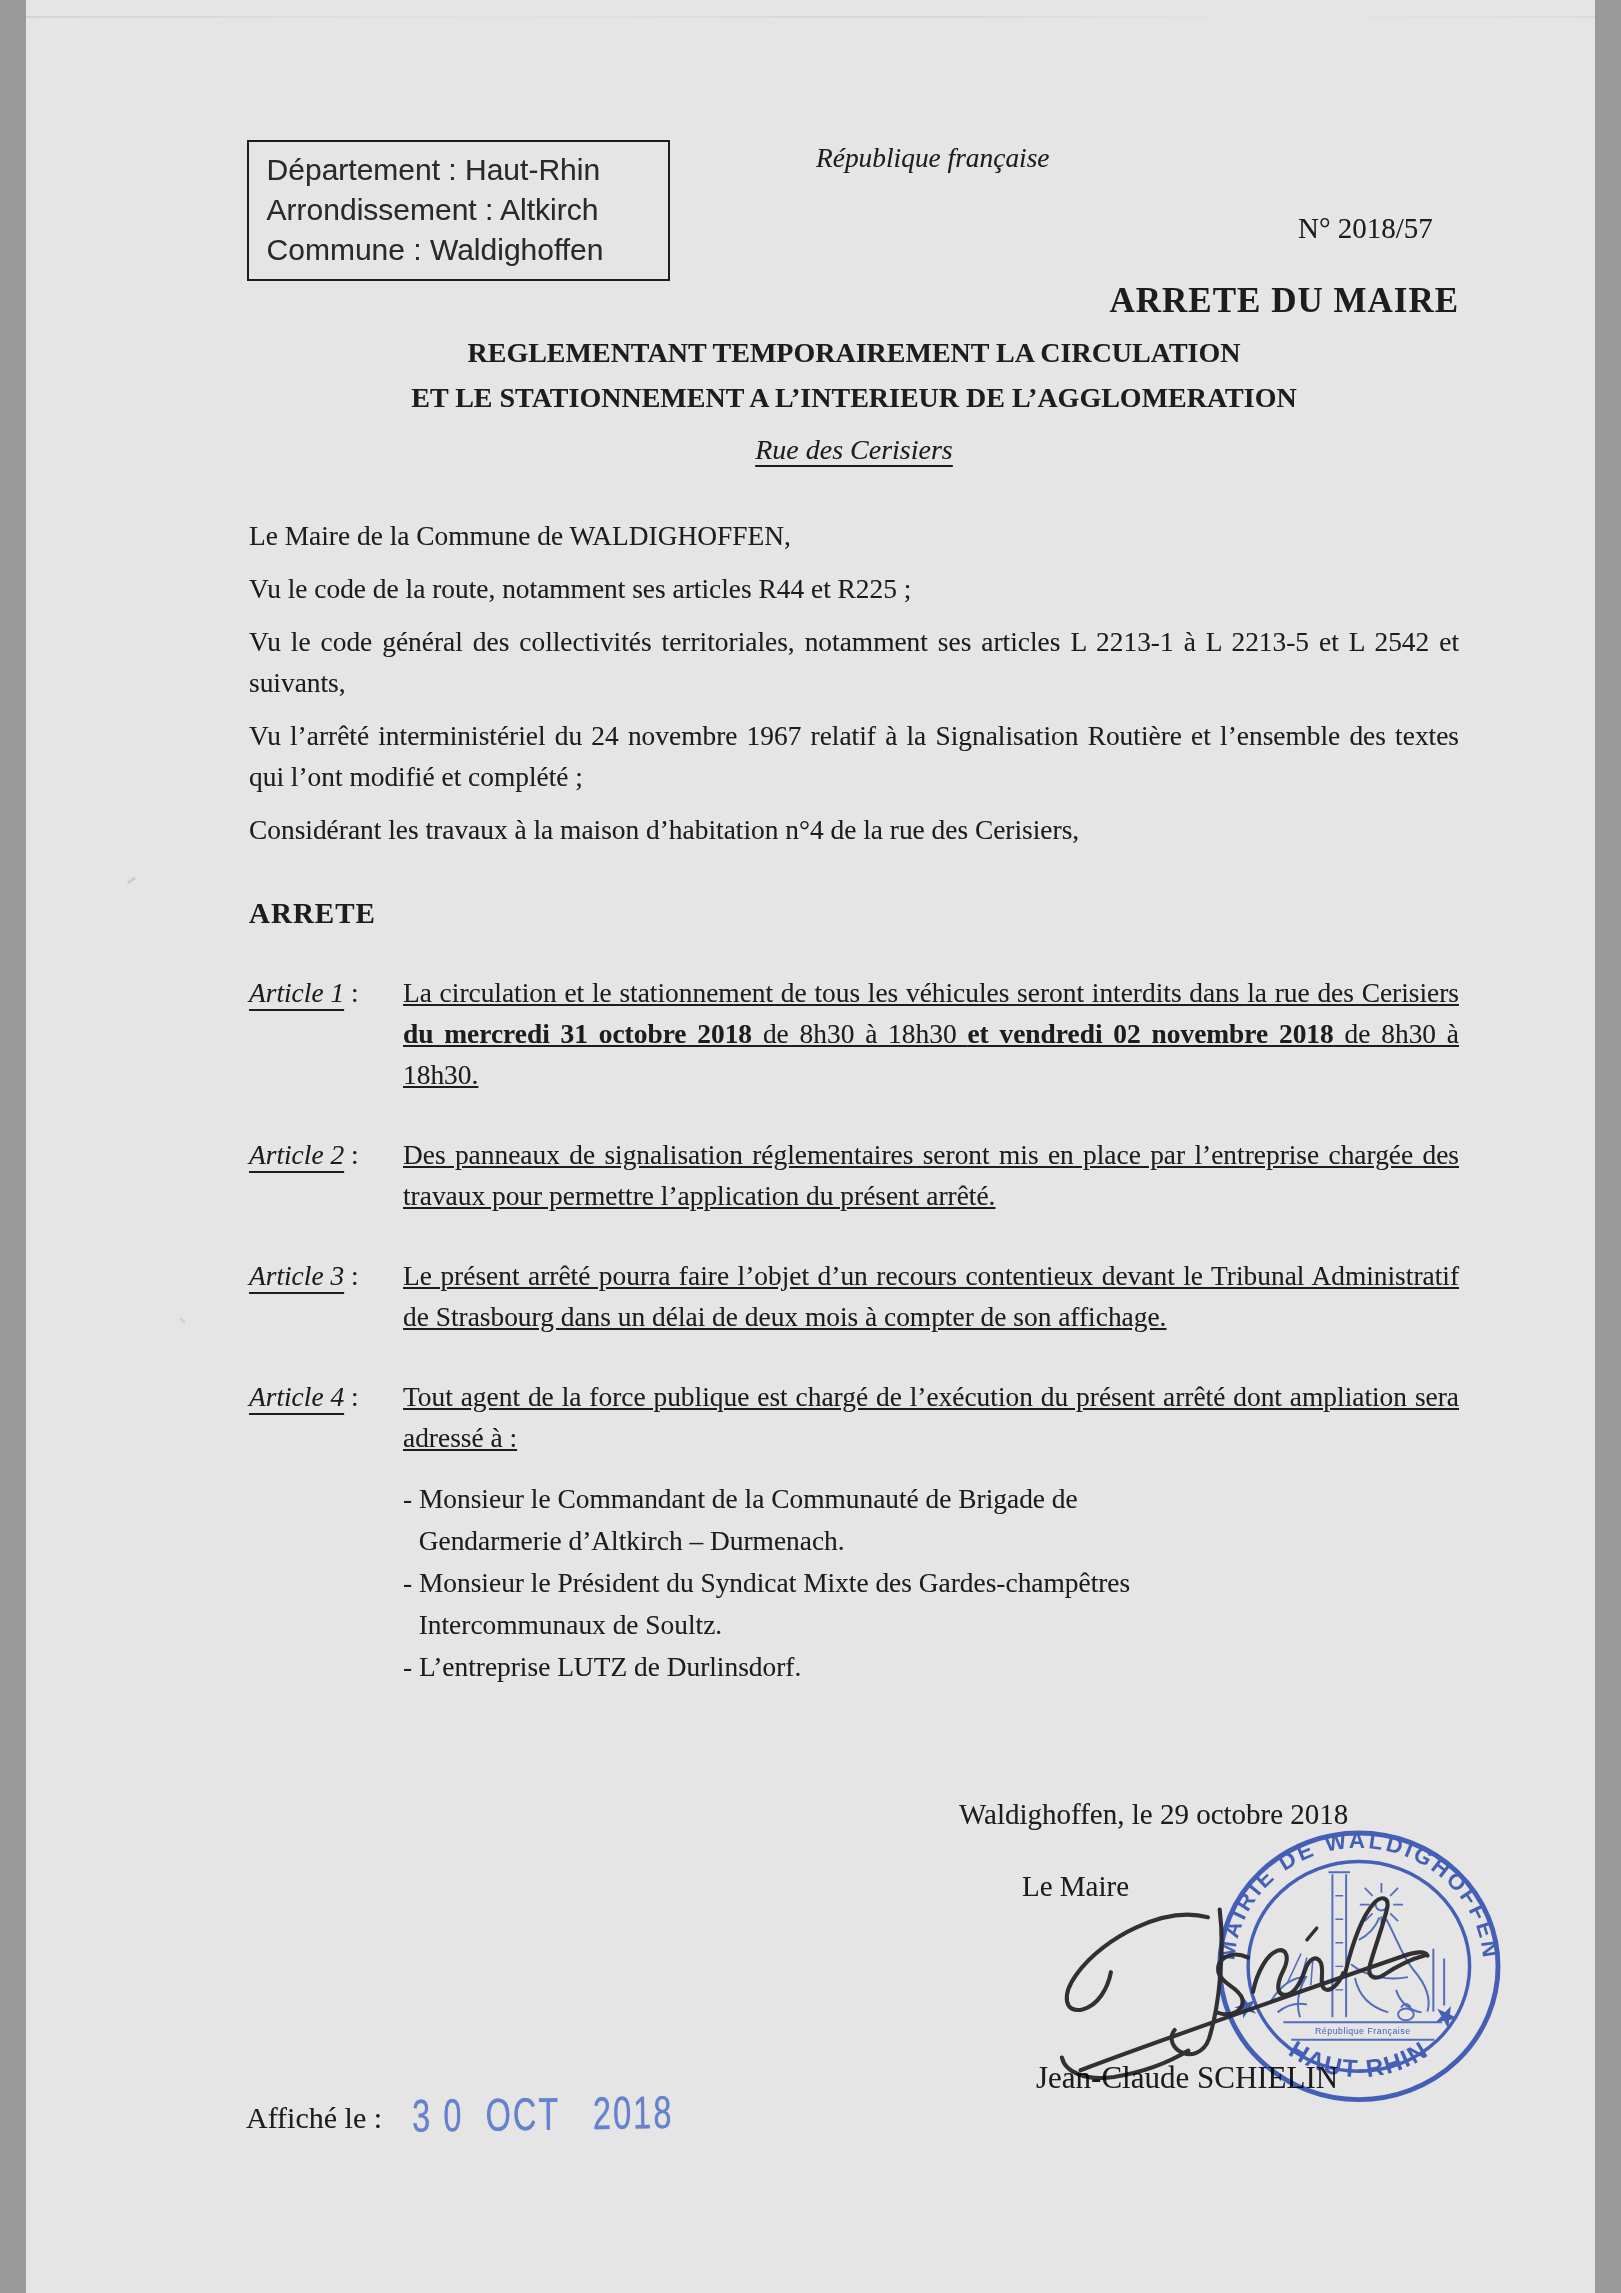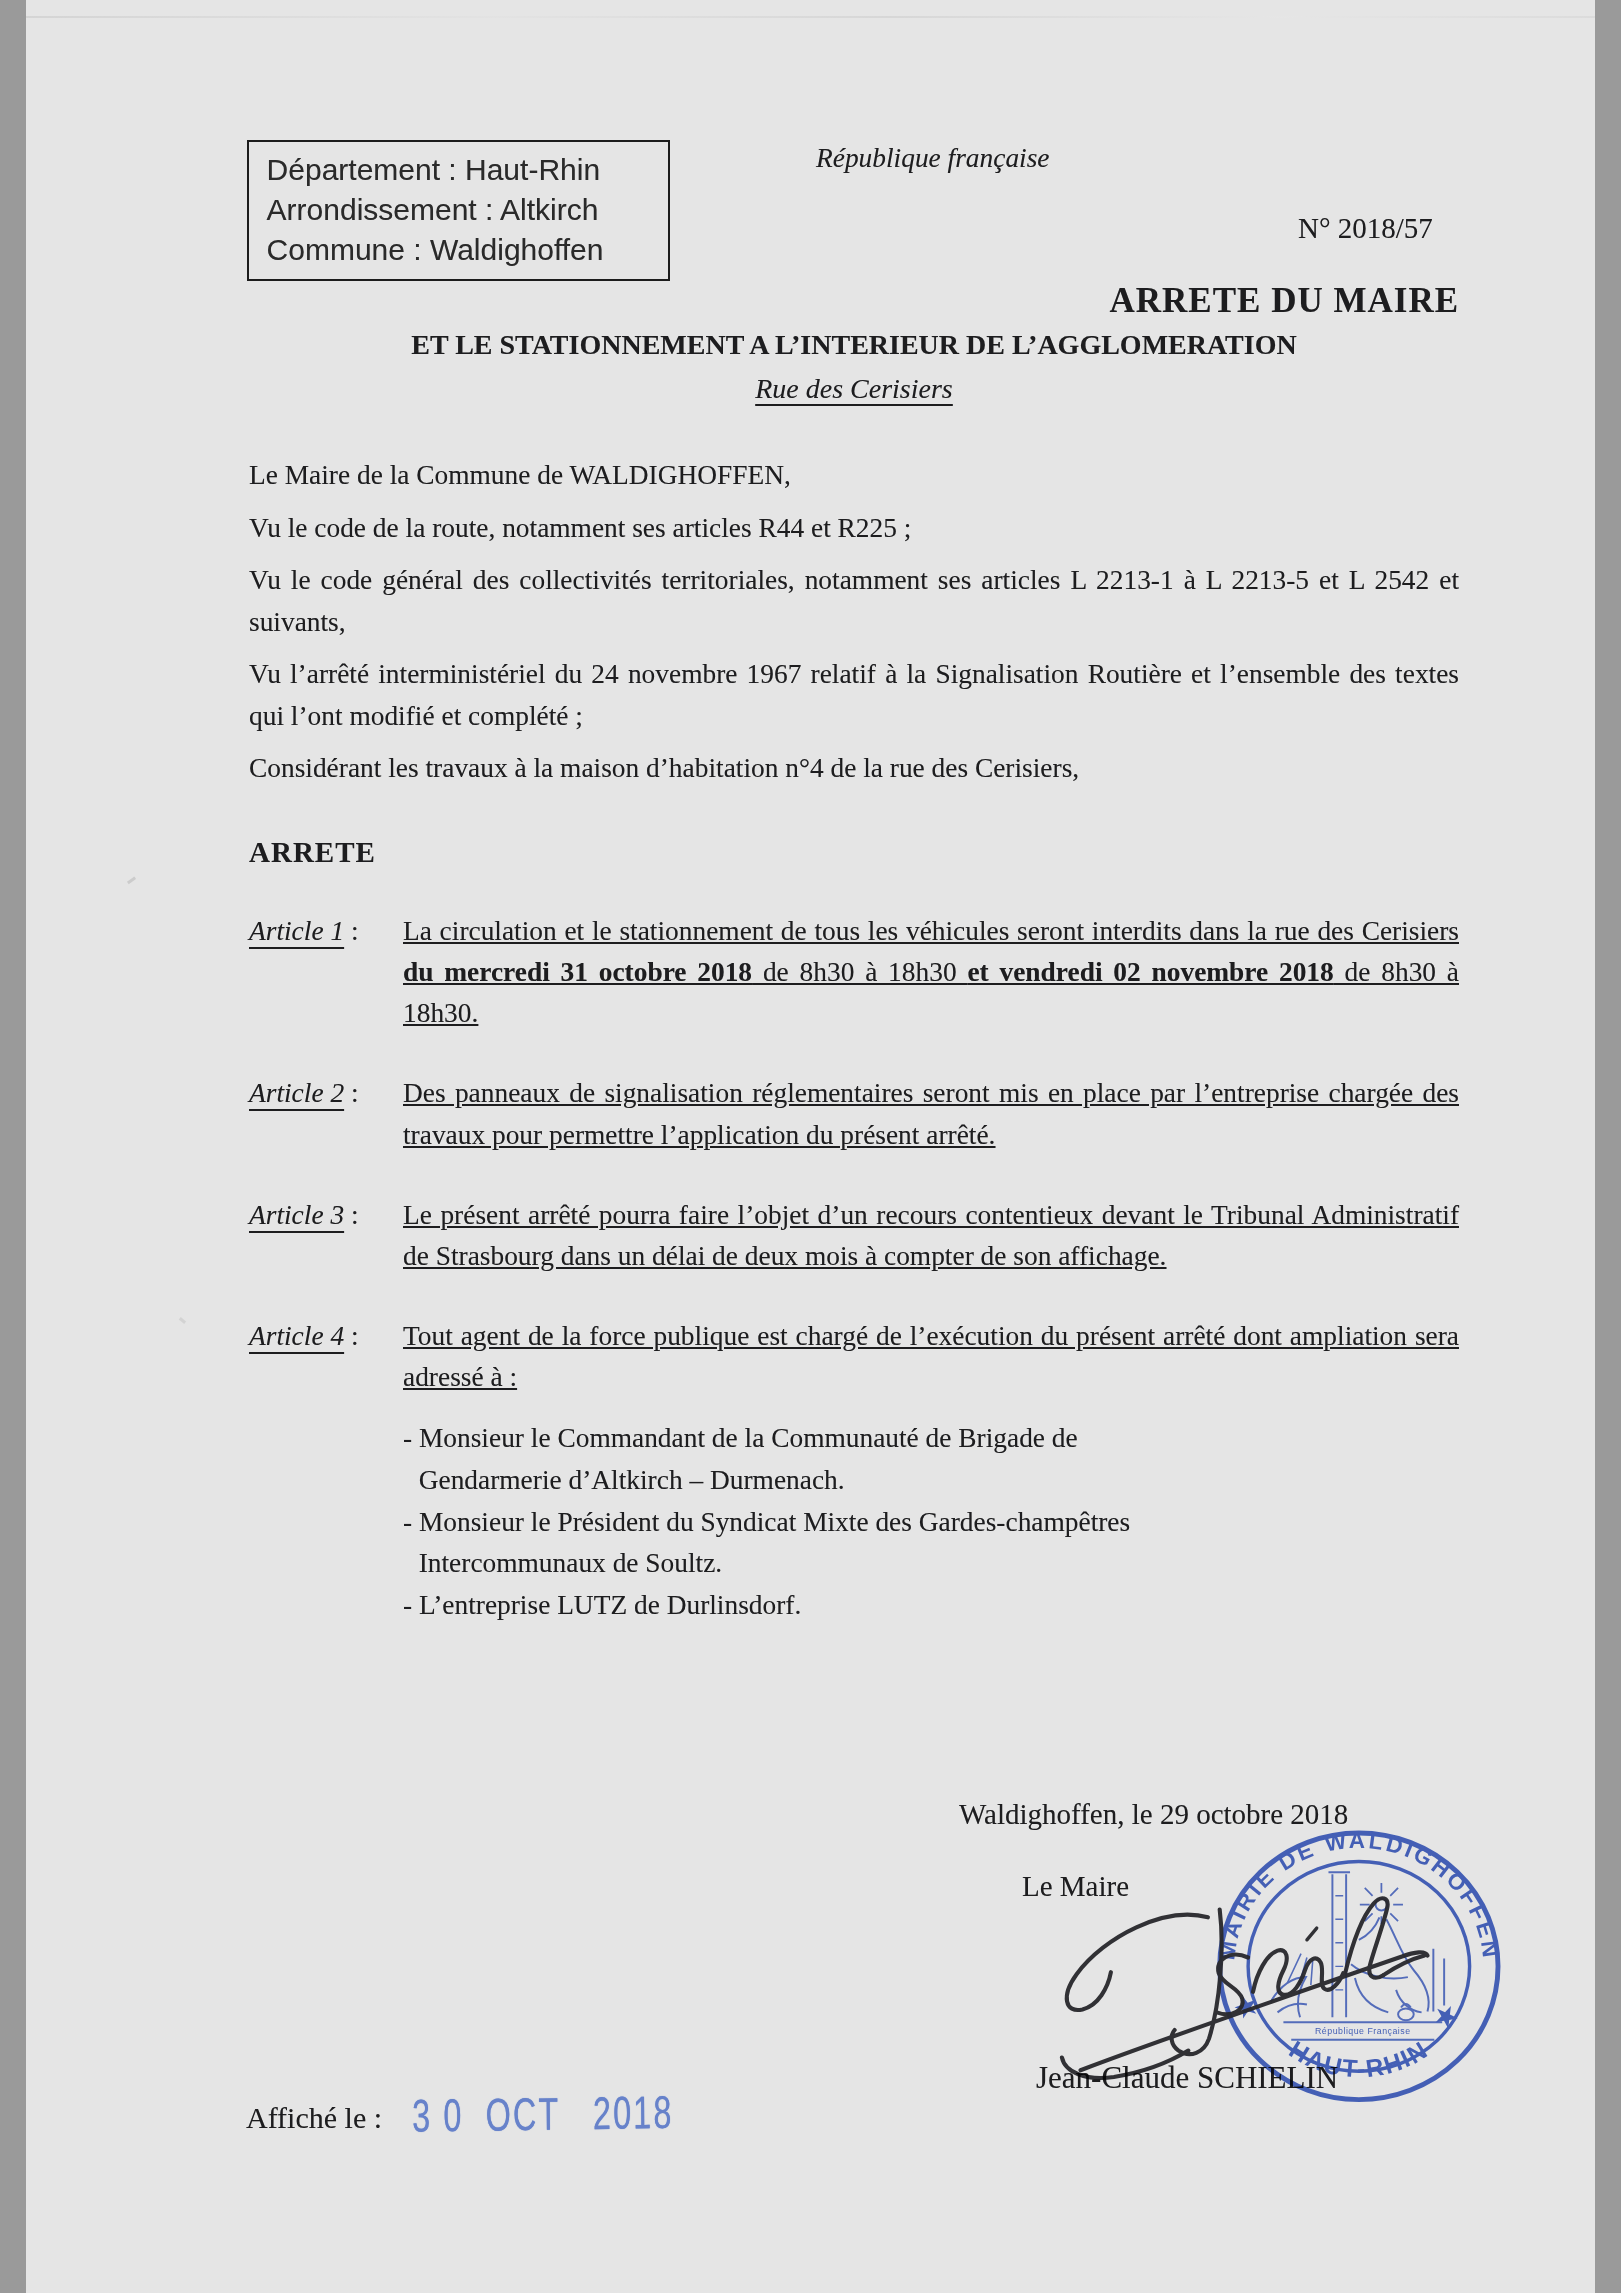--- a/index.html
+++ b/index.html
@@ -31,21 +31,21 @@
     font-size:30px; line-height:1.33; color:#2a2a2a;
   }
   .republique { position:absolute; left:790px; top:143px; font-style:italic; font-size:27.4px; }
   .doc-number { position:absolute; left:1272px; top:212px; font-size:29px; }
 
   
   .doc-body { position:absolute; left:223px; top:280px; width:1210px; font-size:27.4px; line-height:1.5; }
   .title1 { text-align:right; font-weight:bold; font-size:35px; letter-spacing:1px; line-height:1.2; }
   .title2 { text-align:center; font-weight:bold; font-size:28px; line-height:1.63; }
   .title2.first { margin-top:7.8px; }
-  .street { text-align:center; font-style:italic; font-size:28px; margin-top:0; }
+  .street { text-align:center; font-style:italic; font-size:28px; margin-top:8px; }
   .street span { text-decoration:underline; text-decoration-thickness:2px; text-underline-offset:5.9px; }
 
   .pre { margin:11.8px 0 0; text-align:justify; }
   .pre.first { margin-top:45px; }
 
   .arrete-heading { font-weight:bold; font-size:29px; letter-spacing:1px; margin-top:41px; }
 
   .article { position:relative; margin-top:39px; padding-left:154px; text-align:justify;text-decoration:underline; }
   .article.a1 { margin-top:37px; }
   .article-label { position:absolute; left:0; top:0; white-space:pre; }
@@ -95,20 +95,21 @@
     <div>Département : Haut-Rhin</div>
     <div>Arrondissement : Altkirch</div>
     <div>Commune : Waldighoffen</div>
   </div>
 
   <div class="republique txt">République française</div>
   <div class="doc-number txt">N° 2018/57</div>
 
   <div class="doc-body txt">
     <div class="title1">ARRETE DU MAIRE</div>
+    <div class="title2 first">REGLEMENTANT TEMPORAIREMENT LA CIRCULATION</div>
     <div class="title2">ET LE STATIONNEMENT A L’INTERIEUR DE L’AGGLOMERATION</div>
     <div class="street"><span>Rue des Cerisiers</span></div>
 
     <p class="pre first">Le Maire de la Commune de WALDIGHOFFEN,</p>
     <p class="pre">Vu le code de la route, notamment ses articles R44 et R225 ;</p>
     <p class="pre">Vu le code général des collectivités territoriales, notamment ses articles L 2213-1 à L 2213-5 et L 2542 et suivants,</p>
     <p class="pre">Vu l’arrêté interministériel du 24 novembre 1967 relatif à la Signalisation Routière et l’ensemble des textes qui l’ont modifié et complété ;</p>
     <p class="pre">Considérant les travaux à la maison d’habitation n°4 de la rue des Cerisiers,</p>
 
     <div class="arrete-heading">ARRETE</div>

